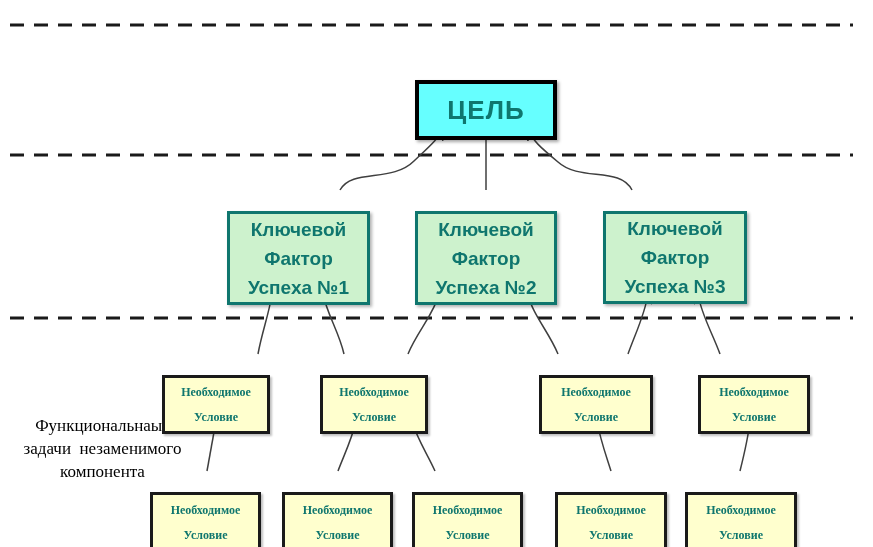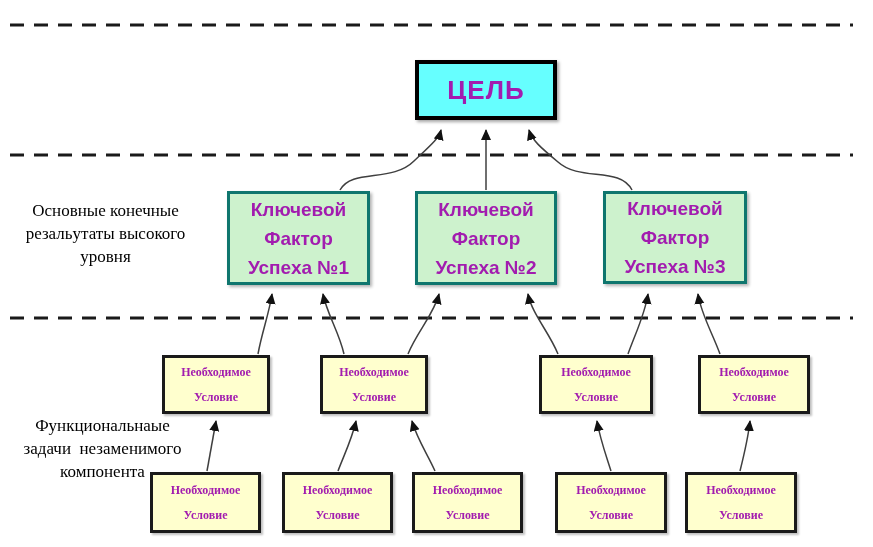--- a/index.html
+++ b/index.html
@@ -10,21 +10,22 @@
     font-family:"Liberation Sans",sans-serif;
     overflow:hidden;
   }
   #connectors{position:absolute;left:0;top:0;width:873px;height:547px;}
   .box{
     position:absolute;
     box-sizing:border-box;
     display:flex;align-items:center;justify-content:center;
     text-align:center;
     white-space:pre-line;
-    color:#a21caf;
+    color:#0f766e;
+    margin-top:20px;
   }
   .goal-box{
     left:415px;top:60px;width:142px;height:60px;
     border:4px solid #000;
     font-weight:bold;font-size:26px;letter-spacing:1px;
     font-family:"Liberation Sans",sans-serif;
     box-shadow:2px 2px 3px rgba(0,0,0,0.35);
   }
   .factor-box{
     border:3px solid #0f766e;
@@ -96,23 +97,20 @@
       <path d="M 720,354 C 712,332 701,314 698,294" marker-end="url(#arw)"></path>
 
       <path d="M 207,471 L 216,421" marker-end="url(#arw)"></path>
       <path d="M 338,471 C 344,455 352,439 356,421" marker-end="url(#arw)"></path>
       <path d="M 435,471 C 428,455 417,439 412,421" marker-end="url(#arw)"></path>
       <path d="M 611,471 C 606,455 600,439 597,421" marker-end="url(#arw)"></path>
       <path d="M 740,471 C 744,455 748,439 750,421" marker-end="url(#arw)"></path>
     </g>
   </svg>
 
-  <div class="side-label sl2">Основные конечные
-резальутаты высокого
-уровня</div>
   <div class="side-label sl3">Функциональнаые
 задачи  незаменимого
 компонента</div>
 
   <div class="box goal-box" style="background-color: rgb(102, 255, 255);">ЦЕЛЬ</div>
 
   <div class="box factor-box kfu1" style="background-color: rgb(205, 242, 205);">Ключевой
 Фактор
 Успеха №1</div>
   <div class="box factor-box kfu2" style="background-color: rgb(205, 242, 205);">Ключевой

